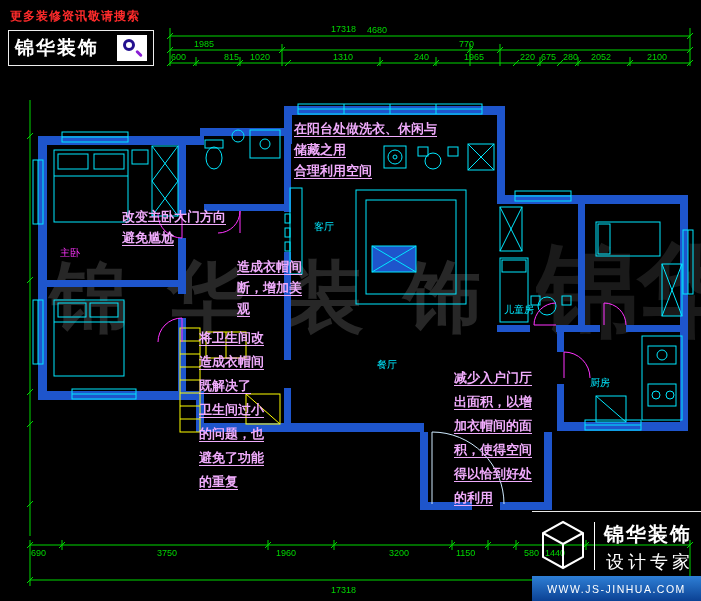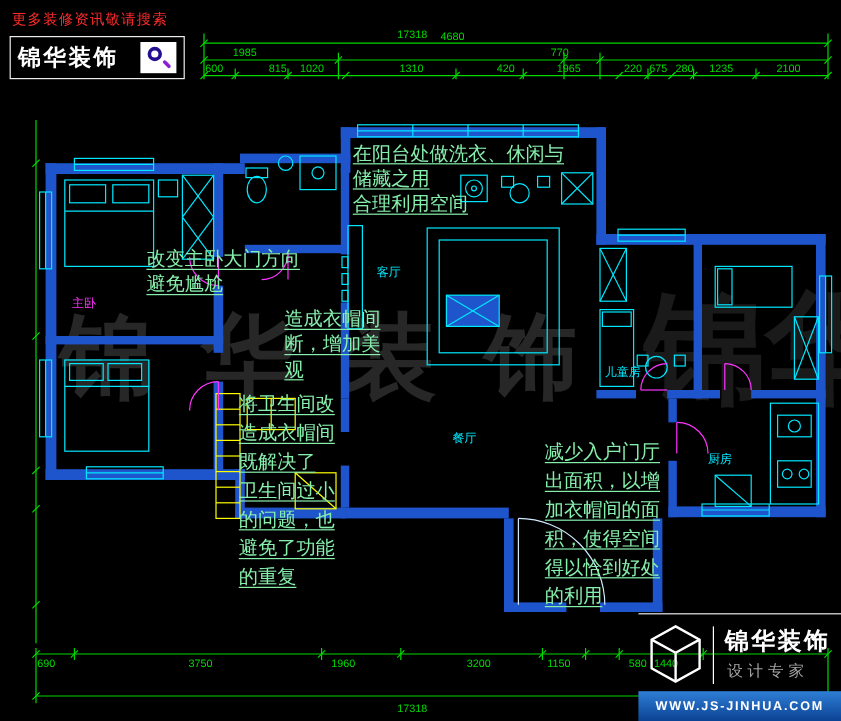--- a/index.html
+++ b/index.html
@@ -1,48 +1,48 @@
 <!DOCTYPE html>
 <html><head>
 <meta charset="utf-8">
 <style>
   *{margin:0;padding:0;box-sizing:border-box}
   html,body{width:701px;height:601px;background:#000;overflow:hidden}
   body{font-family:"Liberation Sans",sans-serif;position:relative}
   
-  .promo{position:absolute;left:10px;top:8px;color:#ff2b2b;font-size:12px;font-weight:normal;letter-spacing:1px}
+  .promo{position:absolute;left:10px;top:8px;color:#ff2b2b;font-size:12px;font-weight:bold;letter-spacing:1px}
   .brandbox{position:absolute;left:8px;top:30px;width:146px;height:36px;border:1px solid #ededed;display:flex;align-items:center;justify-content:space-between;padding:0 6px;background:#000}
   .brandname{color:#fff;font-family:"Liberation Serif",serif;font-size:19px;font-weight:bold;letter-spacing:2px}
   .searchbtn{width:30px;height:26px;background:#fff;position:relative;flex:0 0 auto}
   .mag{position:absolute;left:6px;top:4px;width:12px;height:12px;border:3px solid #23108f;border-radius:50%}
   .mag::after{content:"";position:absolute;left:9px;top:10px;width:8px;height:3px;background:#8a1fd4;transform:rotate(45deg);border-radius:2px}
   
   .watermark{position:absolute;left:50px;top:246px;font-size:78px;font-family:"Liberation Serif",serif;font-weight:bold;color:rgba(128,128,128,0.30);letter-spacing:40px;white-space:nowrap}
   .watermark2{position:absolute;left:536px;top:224px;width:170px;overflow:hidden;font-size:102px;font-family:"Liberation Serif",serif;font-weight:bold;color:rgba(120,120,120,0.22);white-space:nowrap}
   
   svg.plan{position:absolute;left:0;top:0}
   
   .dim{position:absolute;color:#00d800;font-size:9px;white-space:nowrap}
   
   .rl{position:absolute;color:#00e8ff;font-size:10px;white-space:nowrap}
   .rl.mag-col{color:#ff33ff}
   
-  .note{position:absolute;color:#86efac;font-weight:normal;font-size:16px;line-height:21px;white-space:pre-line;text-decoration:underline;text-underline-offset:3px}
+  .note{position:absolute;color:#f0abfc;font-weight:bold;font-size:13px;line-height:21px;white-space:pre-line;text-decoration:underline;text-underline-offset:3px}
   .n1{left:294px;top:118px}
   .n2{left:122px;top:206px}
   .n3{left:237px;top:256px}
   .n4{left:199px;top:326px;line-height:24px}
   .n5{left:454px;top:366px;line-height:24px}
   
   .footer{position:absolute;left:532px;top:511px;width:169px;height:90px;border-top:1px solid #e8e8e8}
   .flogo{position:absolute;left:8px;top:8px}
   .fsep{position:absolute;left:62px;top:10px;width:1px;height:48px;background:#fff}
   .fbrand{position:absolute;left:72px;top:9px;color:#fff;font-family:"Liberation Serif",serif;font-size:20px;font-weight:bold;letter-spacing:2px}
-  .ftag{position:absolute;left:74px;top:38px;color:#a3a3a3;font-size:13px;letter-spacing:4px}
-  .furl{position:absolute;left:0;top:64px;width:169px;height:26px;line-height:26px;text-align:center;color:#fff;font-size:10.5px;font-weight:bold;letter-spacing:1.5px;background:linear-gradient(#2e7fd6,#0a3f91)}
+  .ftag{position:absolute;left:74px;top:38px;color:#ffffff;font-size:18px;letter-spacing:4px}
+  .furl{position:absolute;left:0;top:64px;width:169px;height:26px;line-height:26px;text-align:center;color:#fff;font-size:10.5px;font-weight:normal;letter-spacing:1.5px;background:linear-gradient(#2e7fd6,#0a3f91)}
 </style>
 </head>
 <body>
 
 <div class="watermark">锦华装饰</div>
 <div class="watermark2">锦华装饰</div>
 
 <svg class="plan" width="701" height="601" viewBox="0 0 701 601">
 
   <g stroke="#00d800" stroke-width="1" fill="none">
@@ -259,26 +259,26 @@
 </div>
 
 <span class="dim" style="left:331px;top:24px">17318</span>
 <span class="dim" style="left:194px;top:39px">1985</span>
 <span class="dim" style="left:367px;top:25px">4680</span>
 <span class="dim" style="left:459px;top:39px">770</span>
 <span class="dim" style="left:171px;top:52px">600</span>
 <span class="dim" style="left:224px;top:52px">815</span>
 <span class="dim" style="left:250px;top:52px">1020</span>
 <span class="dim" style="left:333px;top:52px">1310</span>
-<span class="dim" style="left:414px;top:52px">420</span>
+<span class="dim" style="left:414px;top:52px">240</span>
 <span class="dim" style="left:464px;top:52px">1965</span>
 <span class="dim" style="left:520px;top:52px">220</span>
 <span class="dim" style="left:541px;top:52px">675</span>
 <span class="dim" style="left:563px;top:52px">280</span>
-<span class="dim" style="left:591px;top:52px">1235</span>
+<span class="dim" style="left:591px;top:52px">2052</span>
 <span class="dim" style="left:647px;top:52px">2100</span>
 
 <span class="dim" style="left:31px;top:548px">690</span>
 <span class="dim" style="left:157px;top:548px">3750</span>
 <span class="dim" style="left:276px;top:548px">1960</span>
 <span class="dim" style="left:389px;top:548px">3200</span>
 <span class="dim" style="left:456px;top:548px">1150</span>
 <span class="dim" style="left:524px;top:548px">580</span>
 <span class="dim" style="left:545px;top:548px">1440</span>
 <span class="dim" style="left:331px;top:585px">17318</span>

